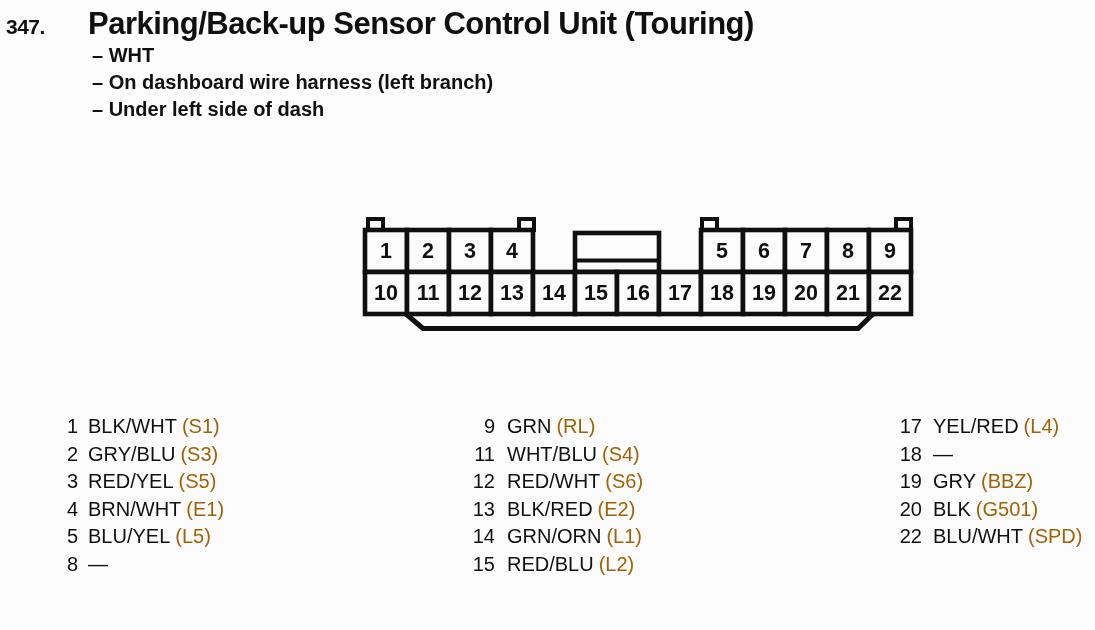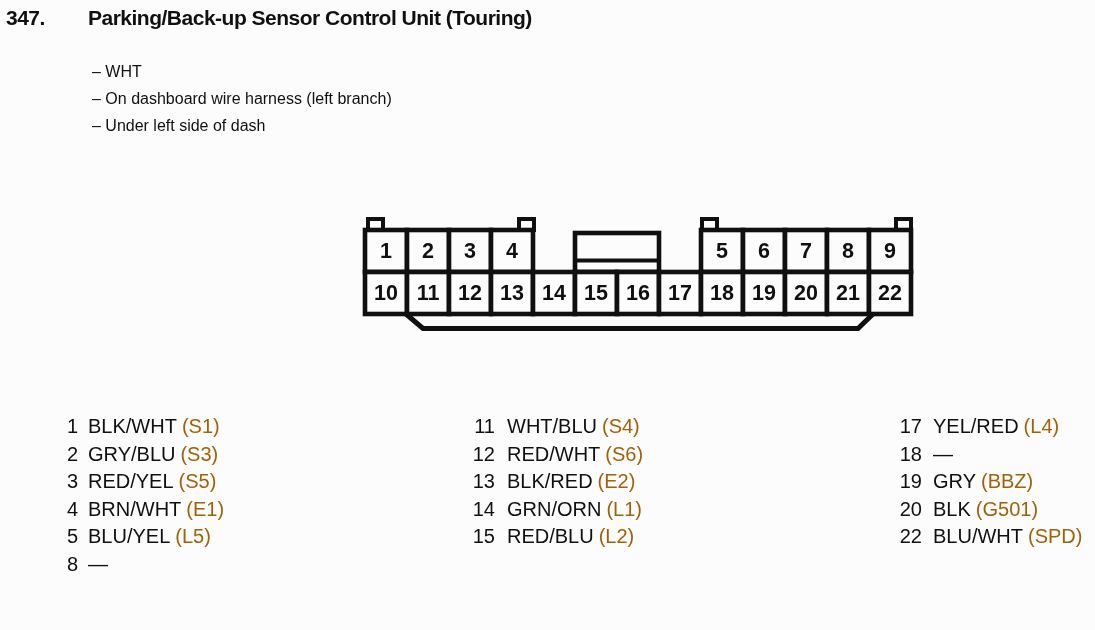--- a/index.html
+++ b/index.html
@@ -3,22 +3,22 @@
 <meta charset="utf-8">
 <style>
   html,body{margin:0;padding:0;}
   body{
     width:1095px;height:630px;position:relative;overflow:hidden;
     background:#fcfcfc;color:#101010;
     font-family:"Liberation Sans","DejaVu Sans",sans-serif;
   }
   .header{position:absolute;left:6px;top:6px;display:flex;align-items:baseline;}
   .header .num{font-size:21px;font-weight:bold;width:82px;letter-spacing:-0.5px;}
-  .header .ttl{font-size:21px;font-weight:bold;letter-spacing:-0.5px;white-space:nowrap;}
-  .notes{position:absolute;left:92px;top:58px;font-size:16px;line-height:27px;}
+  .header .ttl{font-size:31px;font-weight:bold;letter-spacing:-0.5px;white-space:nowrap;}
+  .notes{position:absolute;left:92px;top:42px;font-size:20px;line-height:27px;font-weight:bold;}
   .connector{position:absolute;left:362px;top:215px;}
   .connector .cell{fill:#fcfcfc;stroke:#101010;stroke-width:4.6;}
   .connector .tab{fill:#fcfcfc;stroke:#101010;stroke-width:4;}
   .connector .stroke{stroke:#101010;stroke-width:5;fill:none;}
   .connector .thin{stroke:#101010;stroke-width:4;}
   .connector text{
     font-family:"Liberation Sans","DejaVu Sans",sans-serif;
     font-weight:bold;font-size:21.5px;fill:#101010;
     text-anchor:middle;dominant-baseline:central;
   }
@@ -126,20 +126,23 @@
   <div class="pin-row">
     <span class="pin-num">5</span><span class="pin-wire">BLU/YEL</span><span class="pin-code">(L5)</span>
   </div>
   <div class="pin-row">
     <span class="pin-num">8</span><span class="pin-wire">—</span><span class="pin-code"></span>
   </div>
 </div>
 
 <div class="pin-col" id="col2">
   <div class="pin-row">
+    <span class="pin-num">9</span><span class="pin-wire">GRN</span><span class="pin-code">(RL)</span>
+  </div>
+  <div class="pin-row">
     <span class="pin-num">11</span><span class="pin-wire">WHT/BLU</span><span class="pin-code">(S4)</span>
   </div>
   <div class="pin-row">
     <span class="pin-num">12</span><span class="pin-wire">RED/WHT</span><span class="pin-code">(S6)</span>
   </div>
   <div class="pin-row">
     <span class="pin-num">13</span><span class="pin-wire">BLK/RED</span><span class="pin-code">(E2)</span>
   </div>
   <div class="pin-row">
     <span class="pin-num">14</span><span class="pin-wire">GRN/ORN</span><span class="pin-code">(L1)</span>

